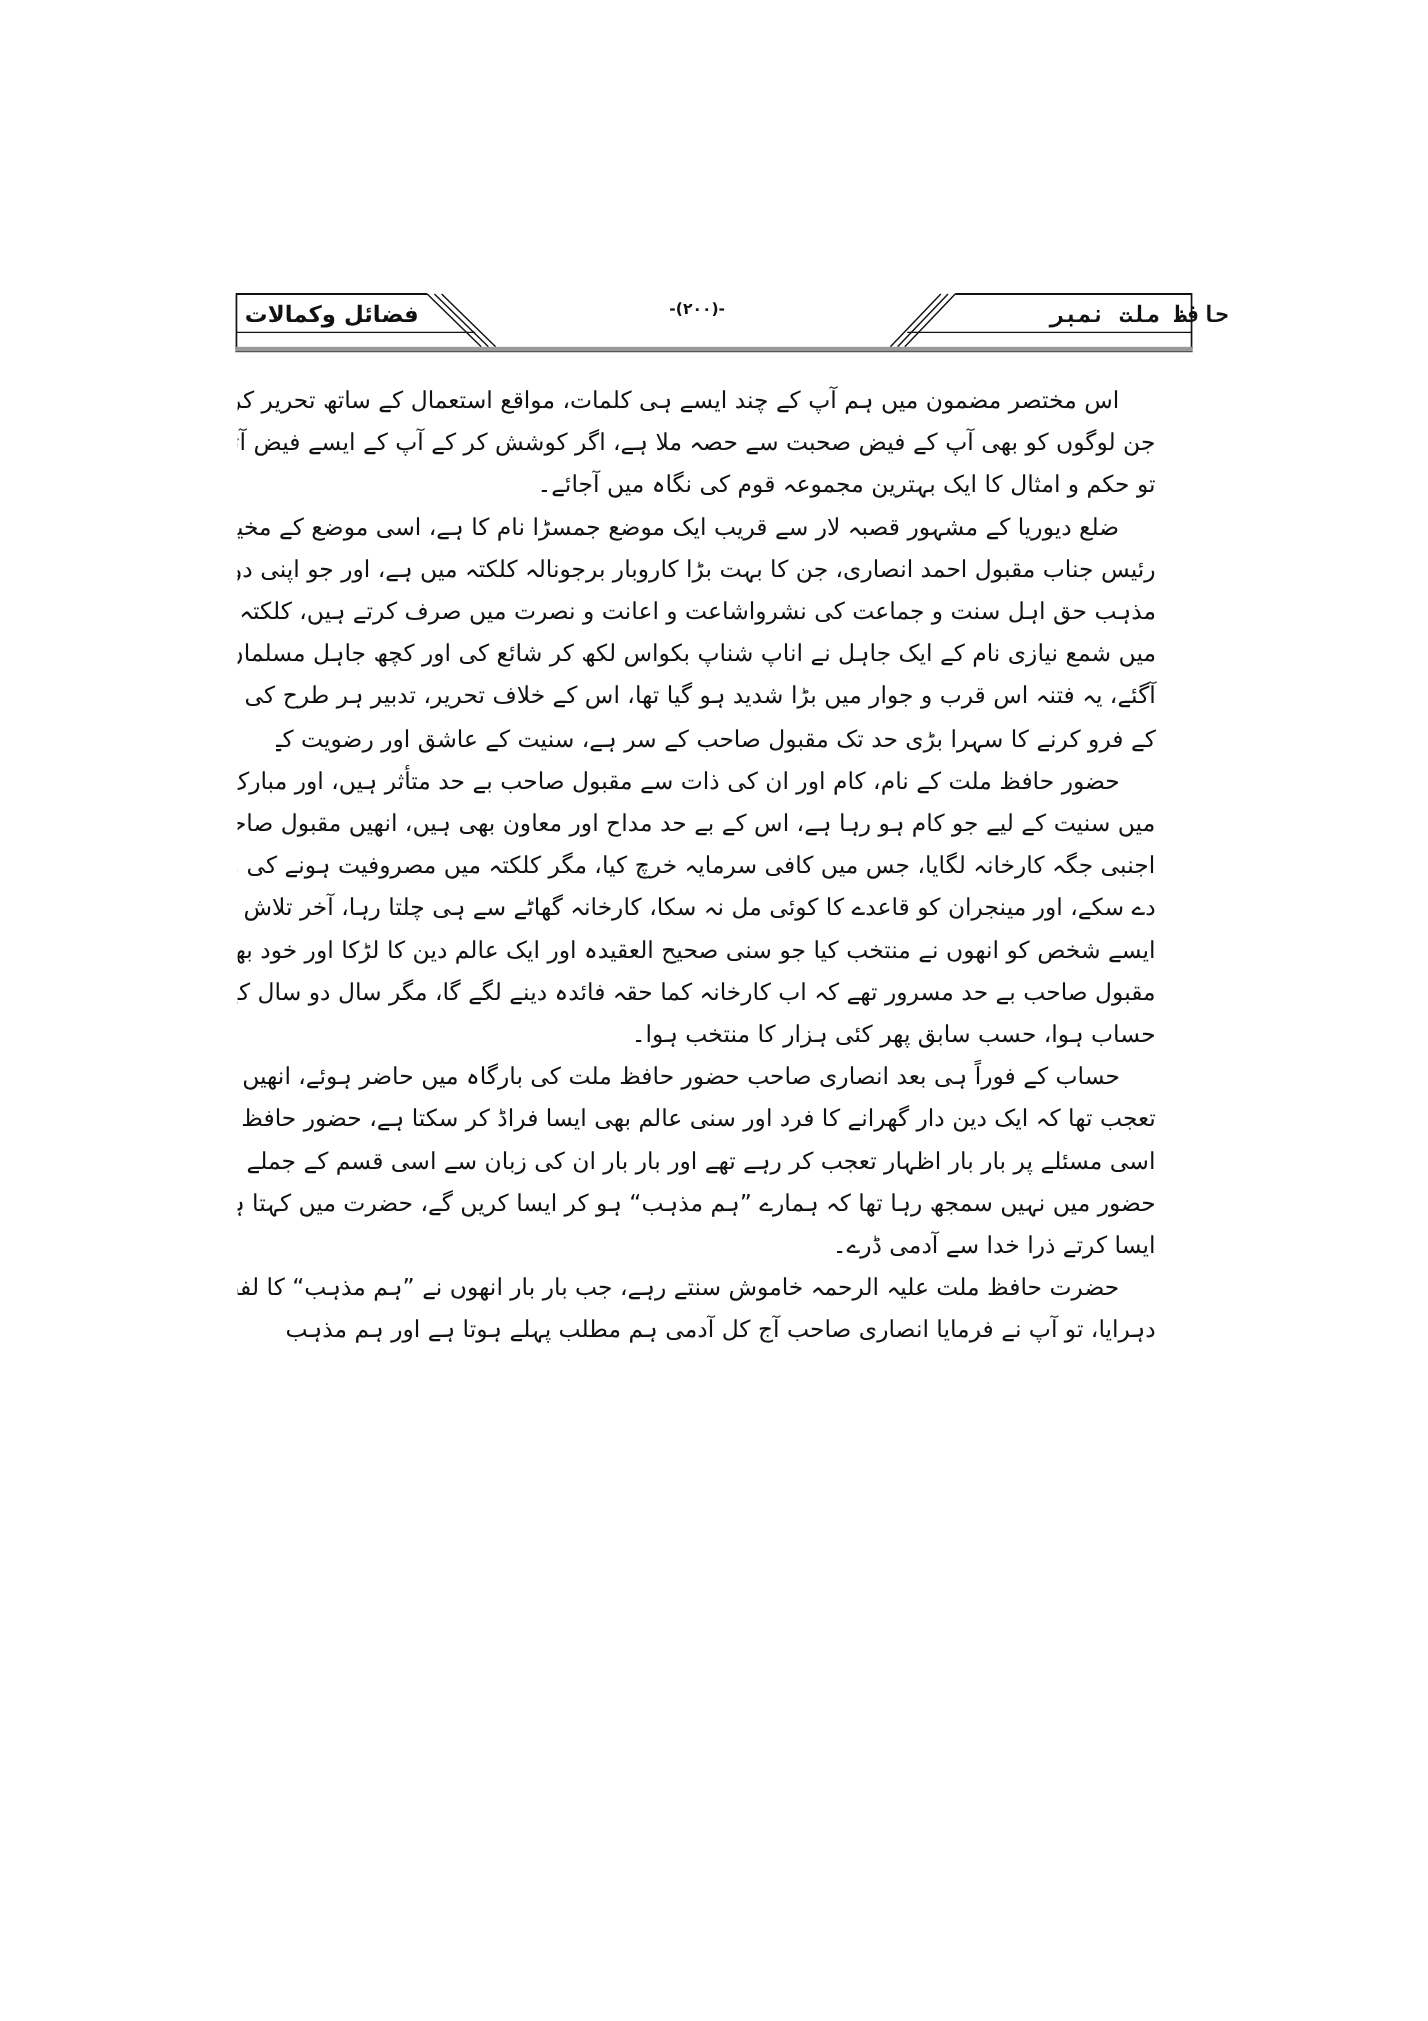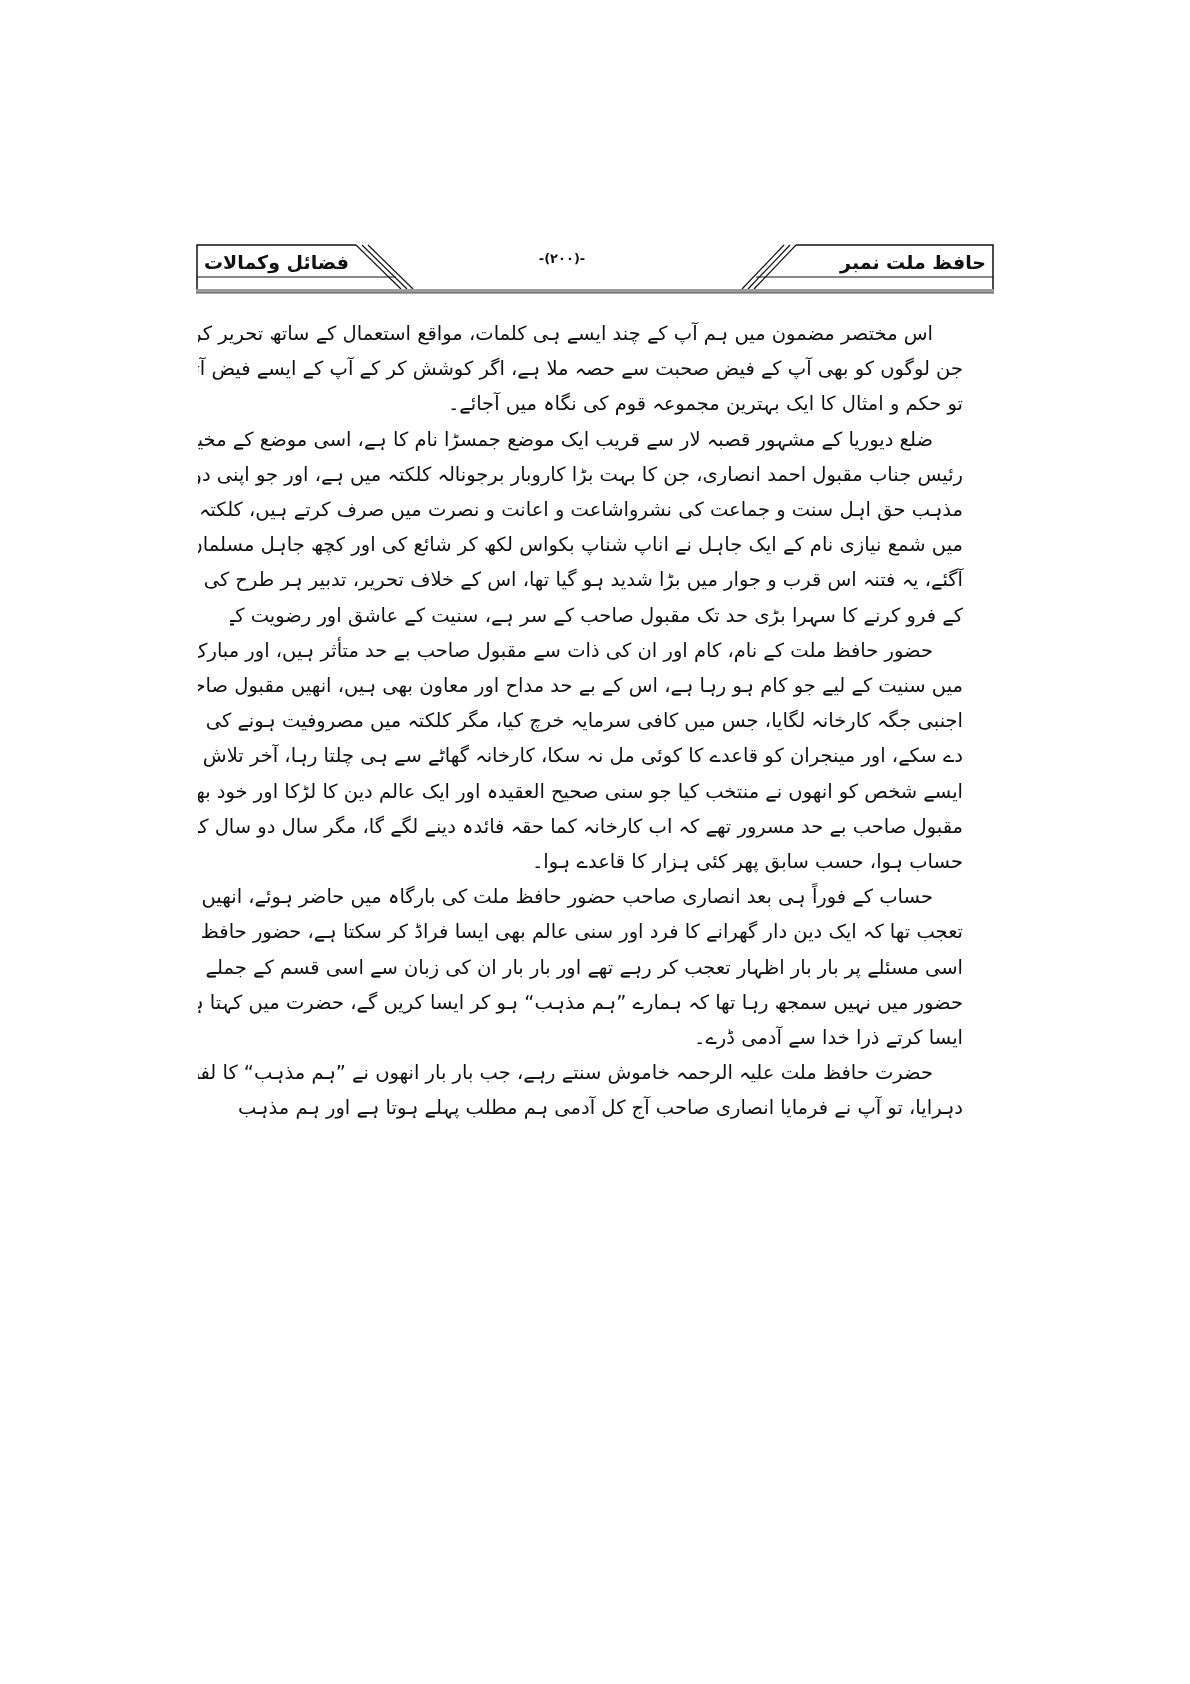--- a/index.html
+++ b/index.html
@@ -1,20 +1,20 @@
 <!DOCTYPE html>
 <html><head>
 <meta charset="utf-8">
 <style>
   html, body { margin: 0; padding: 0; background: #ffffff; }
   body { width: 1190px; height: 1684px; position: relative; overflow: hidden; font-family: "DejaVu Sans", sans-serif; color: #111; }
-  .header { position: absolute; left: 196px; top: 243px; width: 798px; height: 50px; }
+  .header { position: absolute; left: 196px; top: 243px; width: 798px; height: 50px; padding-left: 38px; }
   .header svg { position: absolute; left: 0; top: 0; }
   .hdr-left { position: absolute; left: 8px; top: 8px; font-size: 19px; direction: rtl; font-weight: bold; }
-  .hdr-right { position: absolute; right: 8px; top: 8px; font-size: 19px; direction: rtl; font-weight: bold; }
+  .hdr-right { position: absolute; right: 8px; top: 8px; font-size: 19px; direction: rtl; font-weight: bold; font-family: Liberation Mono, monospace; }
   .hdr-page { position: absolute; left: 0; width: 100%; top: 8px; text-align: center; font-size: 13px; font-weight: bold; padding-left: 0; }
   .hdr-page span { position: relative; left: -33px; }
   .body-text { position: absolute; left: 198px; top: 316px; width: 795px; direction: rtl; text-align: justify; font-size: 19.5px; line-height: 35.2px; font-family: "DejaVu Sans", sans-serif; }
   .para { margin: 0; text-indent: 30px; }
   .line { display: block; text-align-last: justify; white-space: nowrap; overflow: hidden; }
   .line.last { text-align-last: right; margin-left: 32px; }
 </style>
 </head>
 <body>
 
@@ -55,21 +55,21 @@
       <span class="line">آگئے، یہ فتنہ اس قرب و جوار میں بڑا شدید ہو گیا تھا، اس کے خلاف تحریر، تدبیر ہر طرح کی مؤثر جدوجہد اور اس</span>
       <span class="line last">کے فرو کرنے کا سہرا بڑی حد تک مقبول صاحب کے سر ہے، سنیت کے عاشق اور رضویت کے شیدائی ہیں۔</span>
     </div>
     <div class="para">
       <span class="line" style="padding-right: 30px;">حضور حافظ ملت کے نام، کام اور ان کی ذات سے مقبول صاحب بے حد متأثر ہیں، اور مبارک پور</span>
       <span class="line">میں سنیت کے لیے جو کام ہو رہا ہے، اس کے بے حد مداح اور معاون بھی ہیں، انھیں مقبول صاحب نے ایک</span>
       <span class="line">اجنبی جگہ کارخانہ لگایا، جس میں کافی سرمایہ خرچ کیا، مگر کلکتہ میں مصروفیت ہونے کی وجہ سے خود وہ وقت نہ</span>
       <span class="line">دے سکے، اور مینجران کو قاعدے کا کوئی مل نہ سکا، کارخانہ گھاٹے سے ہی چلتا رہا، آخر تلاش بسیار کے بعد ایک</span>
       <span class="line">ایسے شخص کو انھوں نے منتخب کیا جو سنی صحیح العقیدہ اور ایک عالم دین کا لڑکا اور خود بھی کافی دینی معلومات رکھتا تھا،</span>
       <span class="line">مقبول صاحب بے حد مسرور تھے کہ اب کارخانہ کما حقہ فائدہ دینے لگے گا، مگر سال دو سال کے بعد جب</span>
-      <span class="line last">حساب ہوا، حسب سابق پھر کئی ہزار کا قاعدے ہوا۔</span>
+      <span class="line last">حساب ہوا، حسب سابق پھر کئی ہزار کا منتخب ہوا۔</span>
     </div>
     <div class="para">
       <span class="line" style="padding-right: 30px;">حساب کے فوراً ہی بعد انصاری صاحب حضور حافظ ملت کی بارگاہ میں حاضر ہوئے، انھیں سخت</span>
       <span class="line">تعجب تھا کہ ایک دین دار گھرانے کا فرد اور سنی عالم بھی ایسا فراڈ کر سکتا ہے، حضور حافظ ملت کی بارگاہ میں وہ</span>
       <span class="line">اسی مسئلے پر بار بار اظہار تعجب کر رہے تھے اور بار بار ان کی زبان سے اسی قسم کے جملے ادا ہو رہے تھے،</span>
       <span class="line">حضور میں نہیں سمجھ رہا تھا کہ ہمارے ”ہم مذہب“ ہو کر ایسا کریں گے، حضرت میں کہتا ہوں یہ میرے ساتھ</span>
       <span class="line last">ایسا کرتے ذرا خدا سے آدمی ڈرے۔</span>
     </div>
     <div class="para">
       <span class="line" style="padding-right: 30px;">حضرت حافظ ملت علیہ الرحمہ خاموش سنتے رہے، جب بار بار انھوں نے ”ہم مذہب“ کا لفظ</span>

